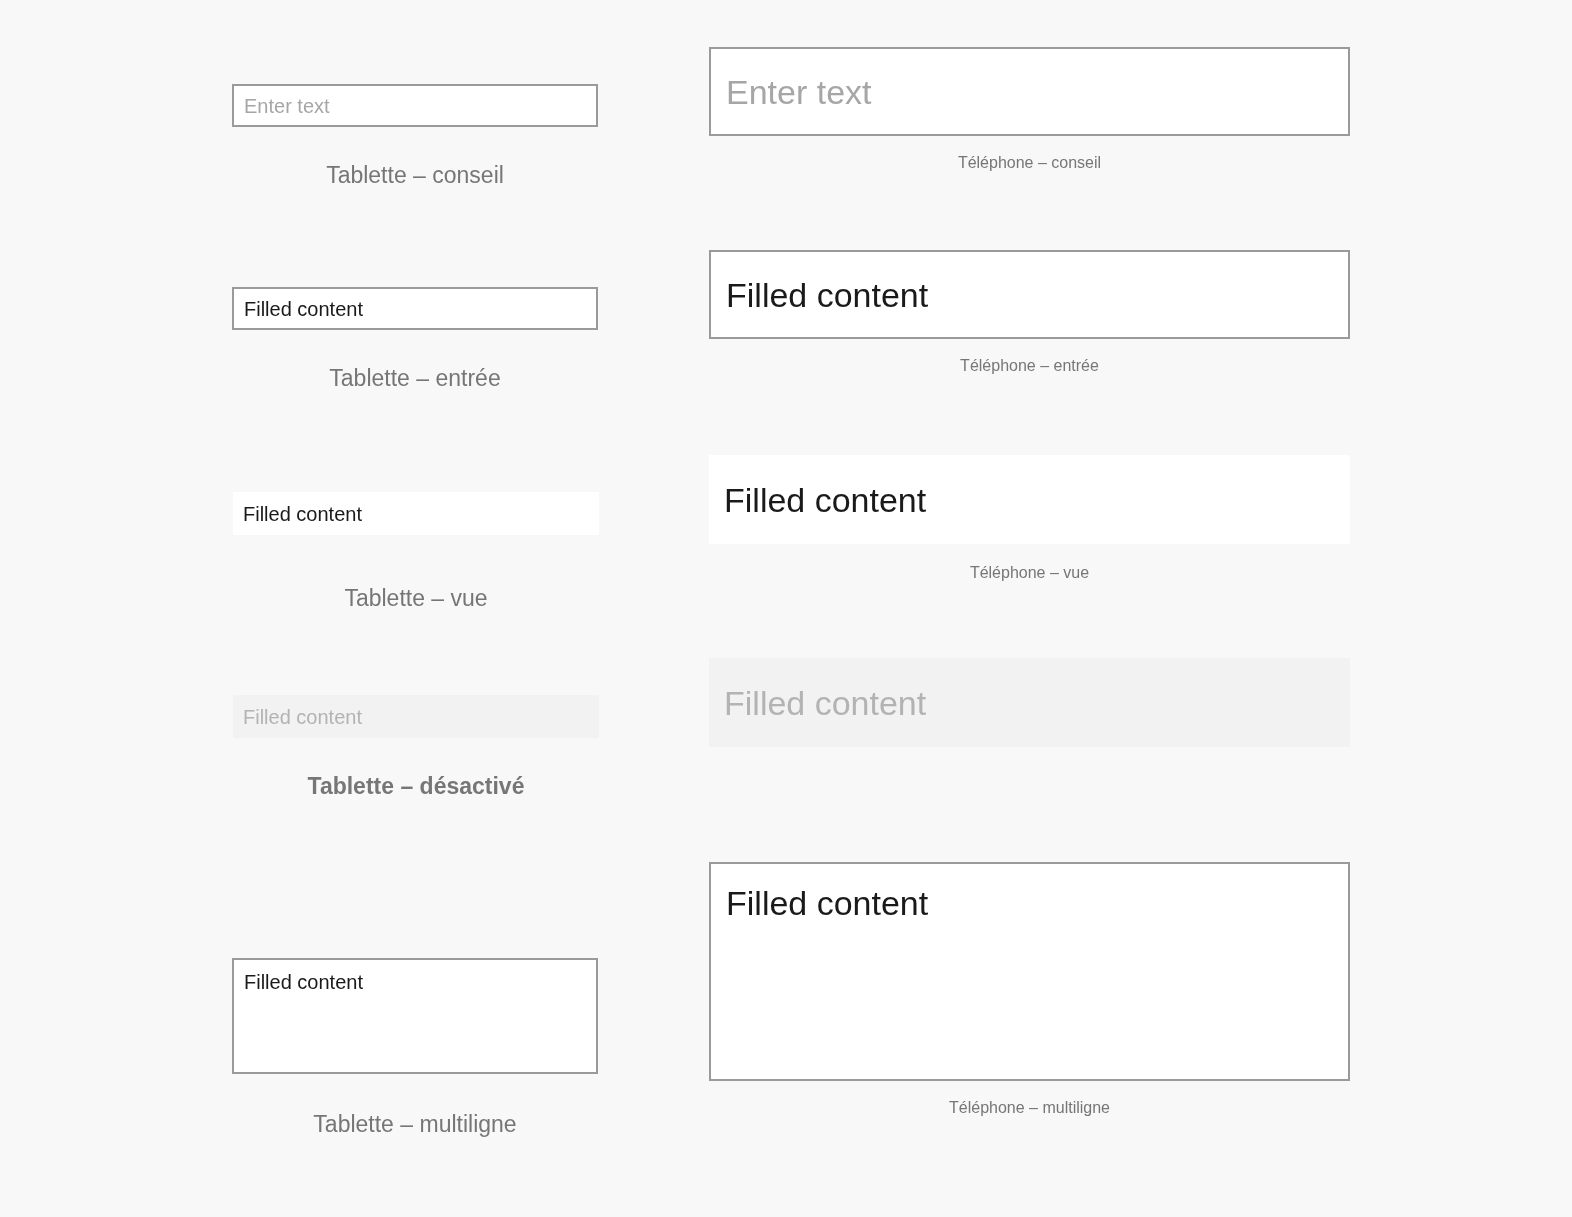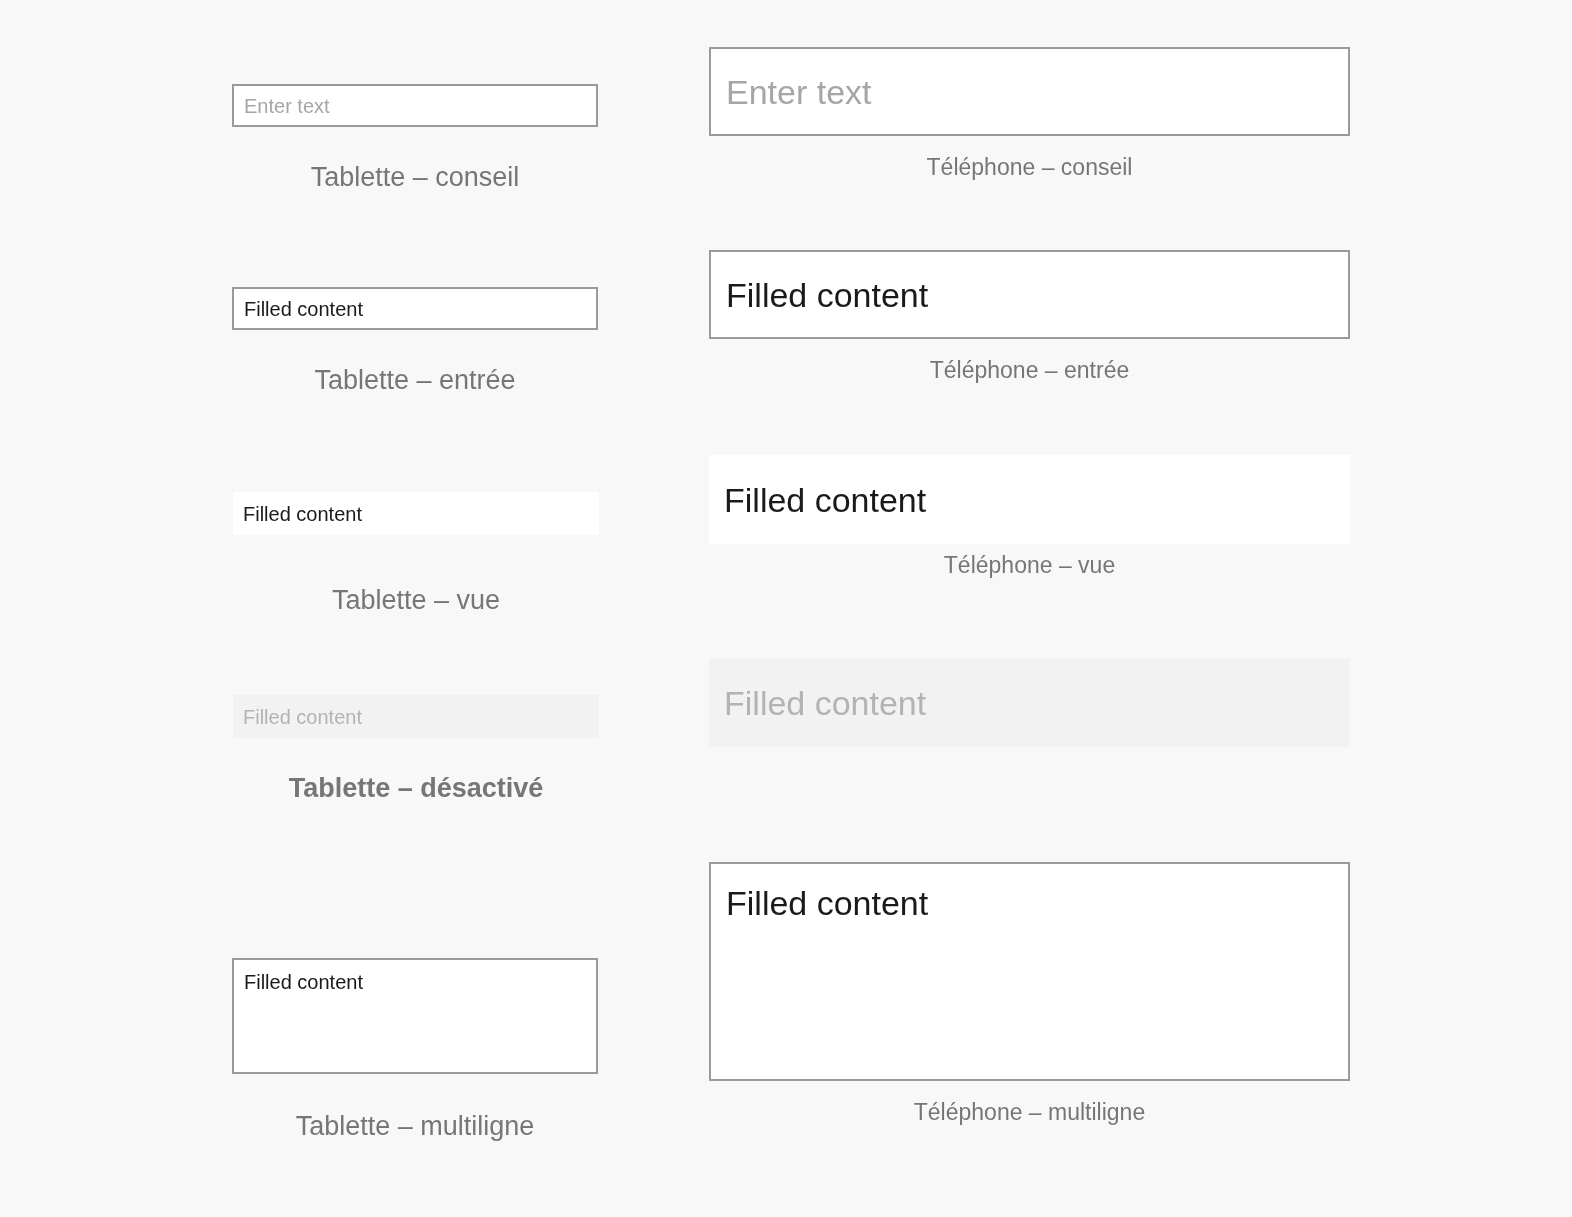--- a/index.html
+++ b/index.html
@@ -88,25 +88,25 @@
     line-height: 40px;
   }
 
   
   .caption {
     color: #767676;
     text-align: center;
     white-space: nowrap;
   }
   .tablet .caption {
-    font-size: 27px;
+    font-size: 23px;
     width: 366px;
   }
   .phone .caption {
-    font-size: 23px;
+    font-size: 16px;
     width: 641px;
   }
 </style>
 </head>
 <body>
 
 <div class="canvas">
 
   <div class="spec-row tablet" style="left:232px; top:84px;">
     <div class="field bordered">
@@ -154,21 +154,21 @@
     <div class="field bordered">
       <span class="field-text">Filled content</span>
     </div>
     <div class="caption" style="margin-top:18px;">Téléphone – entrée</div>
   </div>
 
   <div class="spec-row phone" style="left:709px; top:455px;">
     <div class="field borderless">
       <span class="field-text">Filled content</span>
     </div>
-    <div class="caption" style="margin-top:8px;">Téléphone – vue</div>
+    <div class="caption" style="margin-top:20px;">Téléphone – vue</div>
   </div>
 
   <div class="spec-row phone" style="left:709px; top:658px;">
     <div class="field disabled">
       <span class="field-text muted">Filled content</span>
     </div>
   </div>
 
   <div class="spec-row phone" style="left:709px; top:862px;">
     <div class="field bordered multiline">

